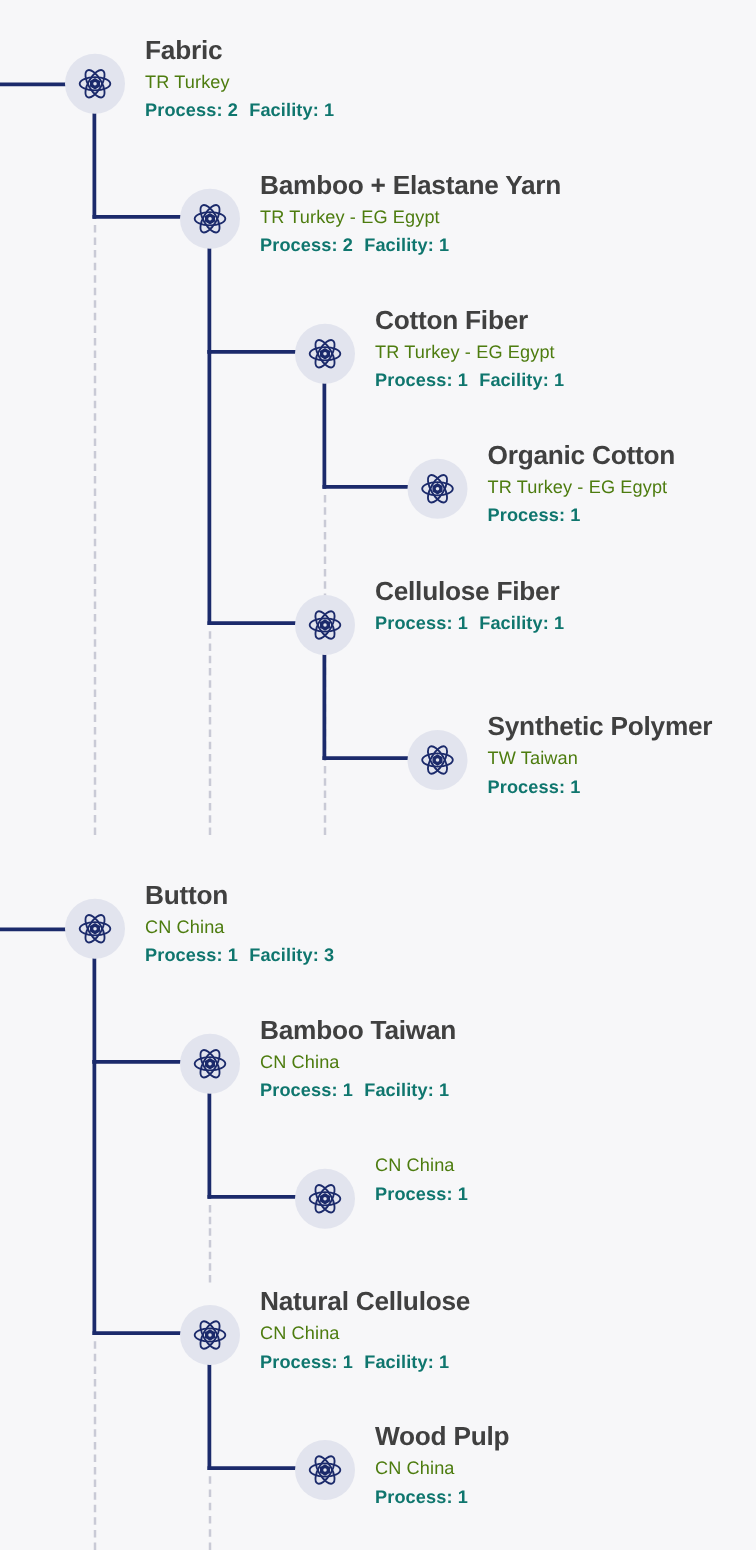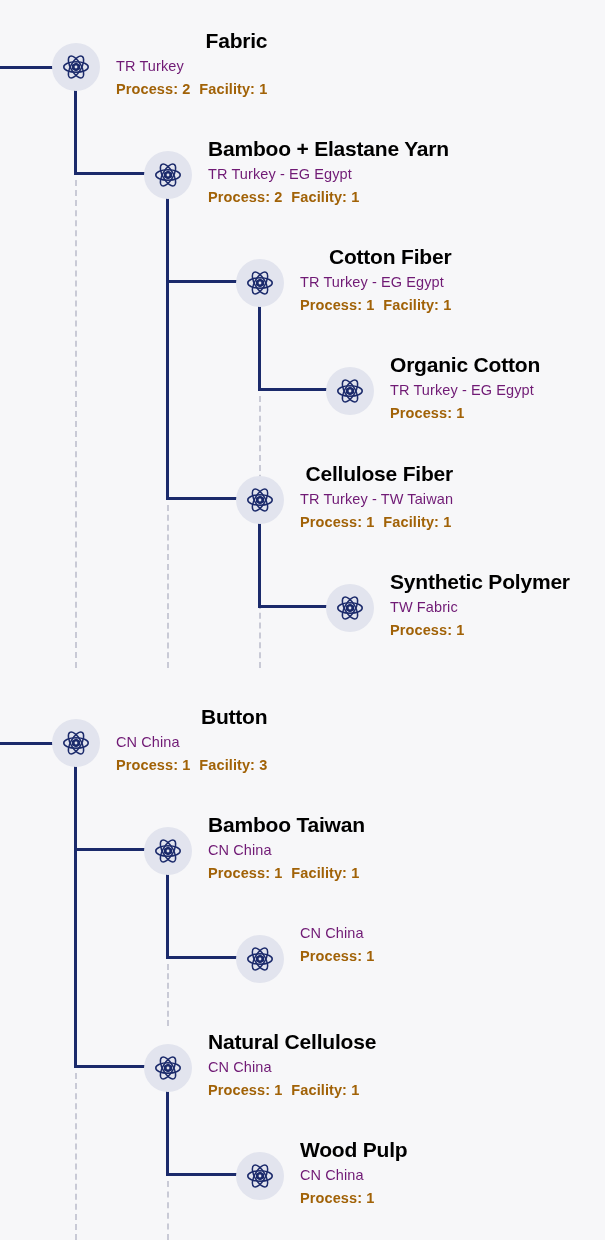--- a/index.html
+++ b/index.html
@@ -60,37 +60,36 @@
   .node-icon svg { display: block; }
   .node-text {
     position: absolute;
     left: 64px;
     top: -14px;
     white-space: nowrap;
   }
   .node-title {
     font-size: 21px;
     font-weight: bold;
-    color: #000000;
+    color: #404040;
     letter-spacing: -0.2px;
     line-height: 1.18;
     margin: 0;
-    text-align: right;
   }
   .node-origin {
     font-size: 14.5px;
-    color: #701a75;
+    color: #4d7c0f;
     line-height: 1.45;
     margin: 2px 0 0 0;
     letter-spacing: 0.1px;
   }
   .node-stats {
     font-size: 14.5px;
     font-weight: bold;
-    color: #a16207;
+    color: #0f766e;
     line-height: 1.45;
     margin: 2px 0 0 0;
     letter-spacing: 0.1px;
   }
   .node-stats .stat + .stat { margin-left: 9px; }
 </style>
 </head>
 <body>
 
 <div id="canvas">
@@ -212,40 +211,39 @@
       <svg width="28" height="28" viewBox="0 0 32 32" fill="none" stroke="#1b2a6b" stroke-width="1.7">
         <ellipse cx="16" cy="16" rx="14" ry="6"></ellipse>
         <ellipse cx="16" cy="16" rx="14" ry="6" transform="rotate(60 16 16)"></ellipse>
         <ellipse cx="16" cy="16" rx="14" ry="6" transform="rotate(120 16 16)"></ellipse>
         <path d="M16 11.5 L20 13.8 L20 18.2 L16 20.5 L12 18.2 L12 13.8 Z" fill="#1b2a6b" stroke="#1b2a6b" stroke-width="1.2"></path>
         <circle cx="16" cy="16" r="1.6" fill="#e2e4ee" stroke="none"></circle>
       </svg>
     </span>
     <div class="node-text">
       <p class="node-title">Cellulose Fiber</p>
-      <p class="node-origin">TR Turkey - TW Taiwan</p>
       <p class="node-stats">
         <span class="stat">Process: 1</span><span class="stat">Facility: 1</span>
       </p>
     </div>
   </div>
 
   <div class="node" style="left:326px; top:584px;">
     <span class="node-icon">
       <svg width="28" height="28" viewBox="0 0 32 32" fill="none" stroke="#1b2a6b" stroke-width="1.7">
         <ellipse cx="16" cy="16" rx="14" ry="6"></ellipse>
         <ellipse cx="16" cy="16" rx="14" ry="6" transform="rotate(60 16 16)"></ellipse>
         <ellipse cx="16" cy="16" rx="14" ry="6" transform="rotate(120 16 16)"></ellipse>
         <path d="M16 11.5 L20 13.8 L20 18.2 L16 20.5 L12 18.2 L12 13.8 Z" fill="#1b2a6b" stroke="#1b2a6b" stroke-width="1.2"></path>
         <circle cx="16" cy="16" r="1.6" fill="#e2e4ee" stroke="none"></circle>
       </svg>
     </span>
     <div class="node-text">
       <p class="node-title">Synthetic Polymer</p>
-      <p class="node-origin">TW Fabric</p>
+      <p class="node-origin">TW Taiwan</p>
       <p class="node-stats">
         <span class="stat">Process: 1</span>
       </p>
     </div>
   </div>
 
   <div class="node" style="left:52px; top:719px;">
     <span class="node-icon">
       <svg width="28" height="28" viewBox="0 0 32 32" fill="none" stroke="#1b2a6b" stroke-width="1.7">
         <ellipse cx="16" cy="16" rx="14" ry="6"></ellipse>

